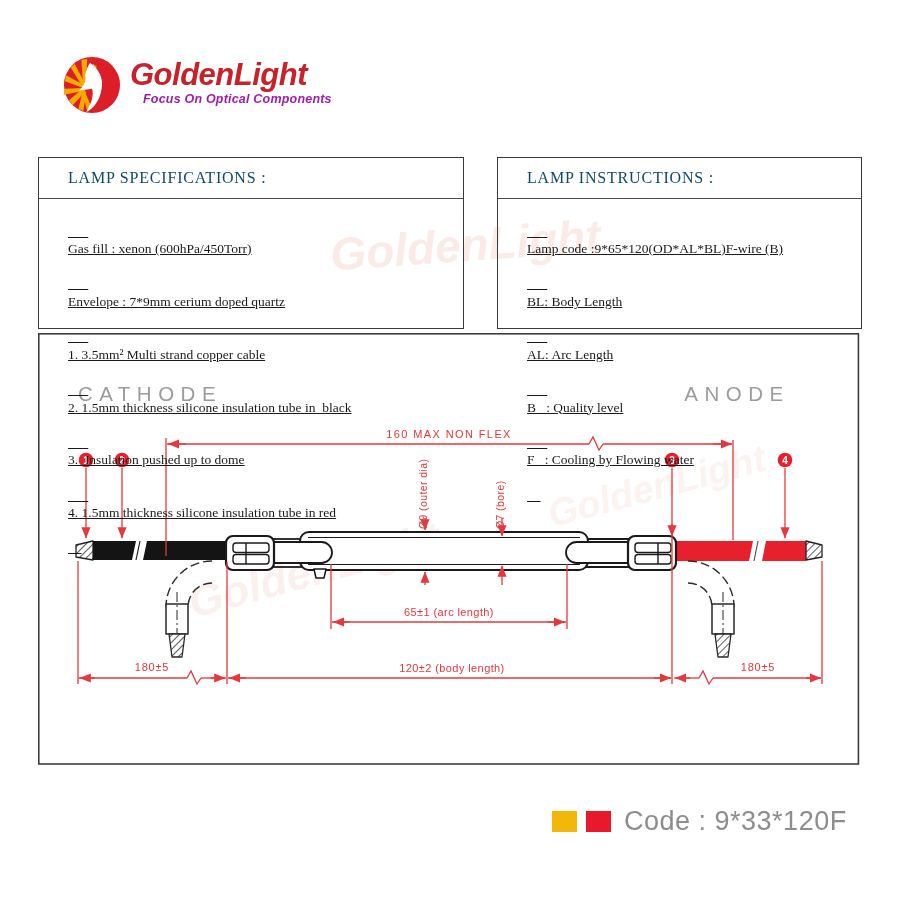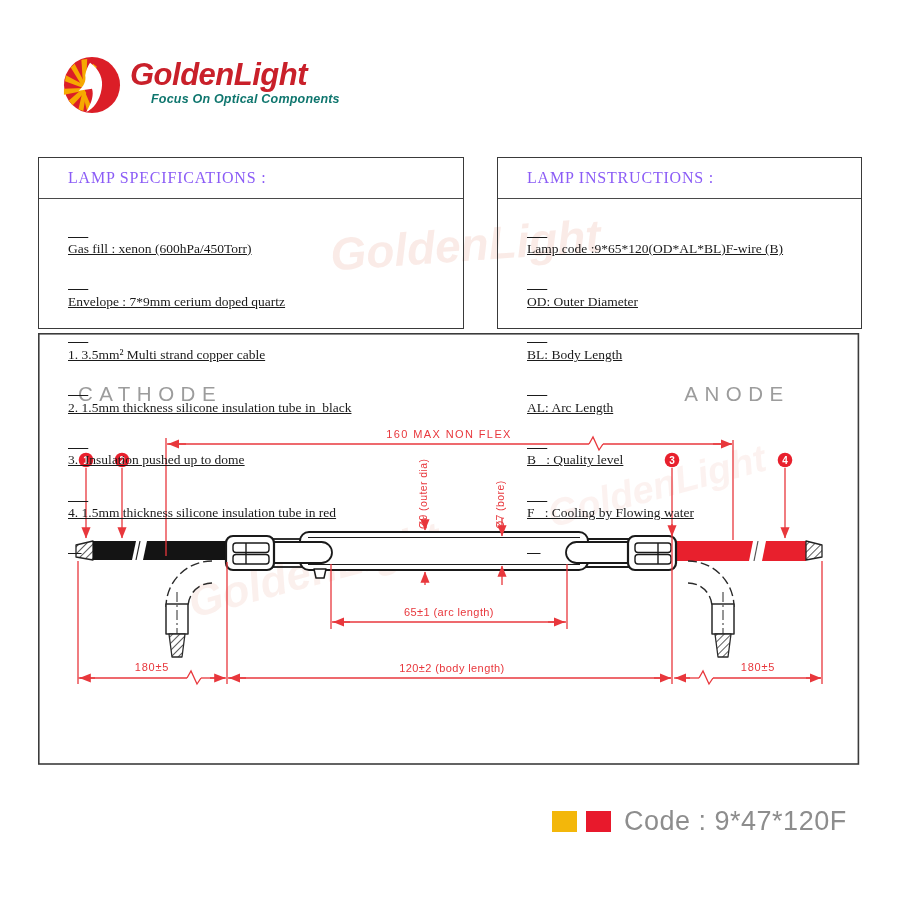--- a/index.html
+++ b/index.html
@@ -3,34 +3,34 @@
 <meta charset="utf-8">
 <style>
   html,body{margin:0;padding:0;background:#ffffff;}
   #canvas{position:relative;width:900px;height:900px;background:#ffffff;overflow:hidden;
           font-family:"Liberation Sans",sans-serif;}
   
   #logo{position:absolute;left:63px;top:55px;width:320px;height:62px;}
   #logo svg{position:absolute;left:0;top:1px;}
   .brand-name{position:absolute;left:67px;top:2px;font:italic 700 31px "Liberation Sans",sans-serif;
               color:#c9202a;letter-spacing:-0.5px;}
-  .brand-tagline{position:absolute;left:88px;top:37px;font:italic 700 12.5px "Liberation Sans",sans-serif;
-              color:#0f766e;letter-spacing:0.2px;}
+  .brand-tagline{position:absolute;left:80px;top:37px;font:italic 700 12.5px "Liberation Sans",sans-serif;
+              color:#a21caf;letter-spacing:0.2px;}
   
   .wm{position:absolute;font:italic 700 46px "Liberation Sans",sans-serif;pointer-events:none;
       color:rgba(226,128,106,0.16);white-space:nowrap;z-index:0;}
   #wm1{left:330px;top:218px;transform:rotate(-4deg);}
   #wm2{left:185px;top:545px;font-size:44px;color:rgba(226,128,106,0.12);transform:rotate(-15deg);}
   #wm3{left:545px;top:465px;font-size:38px;color:rgba(226,128,106,0.10);transform:rotate(-15deg);}
   
   .panel{position:absolute;border:1.6px solid #3a3a3a;z-index:2;background:transparent;}
   #specBox{left:38px;top:157px;width:424px;height:170px;}
   #codeBox{left:497px;top:157px;width:363px;height:170px;}
   .panel-title{height:40px;border-bottom:1.3px solid #4a4a4a;display:flex;align-items:center;
-       padding-left:29px;font:16px "Liberation Serif",serif;letter-spacing:0.8px;color:#8b5cf6;text-align:right;}
+       padding-left:29px;font:16px "Liberation Serif",serif;letter-spacing:0.8px;color:#0c4a6e;text-align:right;}
   .panel-body{padding:6px 0 0 29px;font:13.5px/17.6px "Liberation Serif",serif;color:#1b1b1b;
        white-space:pre;text-decoration:underline;}
   
   #diagramSvg{position:absolute;left:38px;top:333px;z-index:1;}
   
   #legend{position:absolute;left:552px;top:806px;height:34px;z-index:2;}
   .swatch{position:absolute;top:5px;width:25px;height:21px;}
   #swY{left:0;background:#f3b70a;}
   #swR{left:34px;background:#e8192c;}
   #legendLabel{position:absolute;left:72px;top:0;font:27px "Liberation Sans",sans-serif;
@@ -74,21 +74,20 @@
       <div>2. 1.5mm thickness silicone insulation tube in  black</div>
       <div>3.  Insulation pushed up to dome</div>
       <div>4. 1.5mm thickness silicone insulation tube in red</div>
     </div>
   </div>
 
   <div class="panel" id="codeBox">
     <div class="panel-title">LAMP INSTRUCTIONS :</div>
     <div class="panel-body">
       <div>Lamp code :9*65*120(OD*AL*BL)F-wire (B)</div>
-      <div>OD: Outer Diameter</div>
       <div>BL: Body Length</div>
       <div>AL: Arc Length</div>
       <div>B   : Quality level</div>
       <div>F   : Cooling by Flowing water</div>
     </div>
   </div>
 
   <svg id="diagramSvg" width="822" height="432" viewBox="38 333 822 432">
     <defs>
       <pattern id="hatch" width="5" height="5" patternUnits="userSpaceOnUse" patternTransform="rotate(45)">
@@ -230,16 +229,16 @@
       <text x="86" y="463.6" text-anchor="middle" font-size="10" font-weight="bold" fill="#ffffff">1</text>
       <text x="122" y="463.6" text-anchor="middle" font-size="10" font-weight="bold" fill="#ffffff">2</text>
       <text x="672" y="463.6" text-anchor="middle" font-size="10" font-weight="bold" fill="#ffffff">3</text>
       <text x="785" y="463.6" text-anchor="middle" font-size="10" font-weight="bold" fill="#ffffff">4</text>
     </g>
   </svg>
 
   <div id="legend">
     <div class="swatch" id="swY"></div>
     <div class="swatch" id="swR"></div>
-    <div id="legendLabel">Code : 9*47*120F</div>
+    <div id="legendLabel">Code : 9*33*120F</div>
   </div>
 
 </div>
 
 </body></html>

